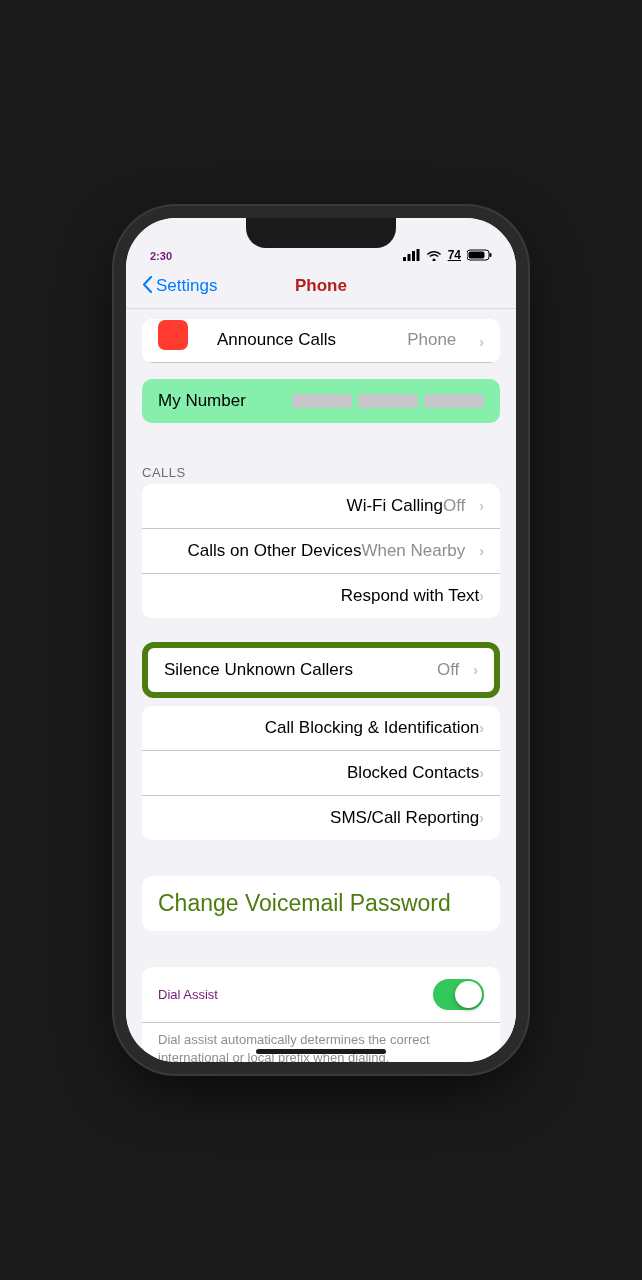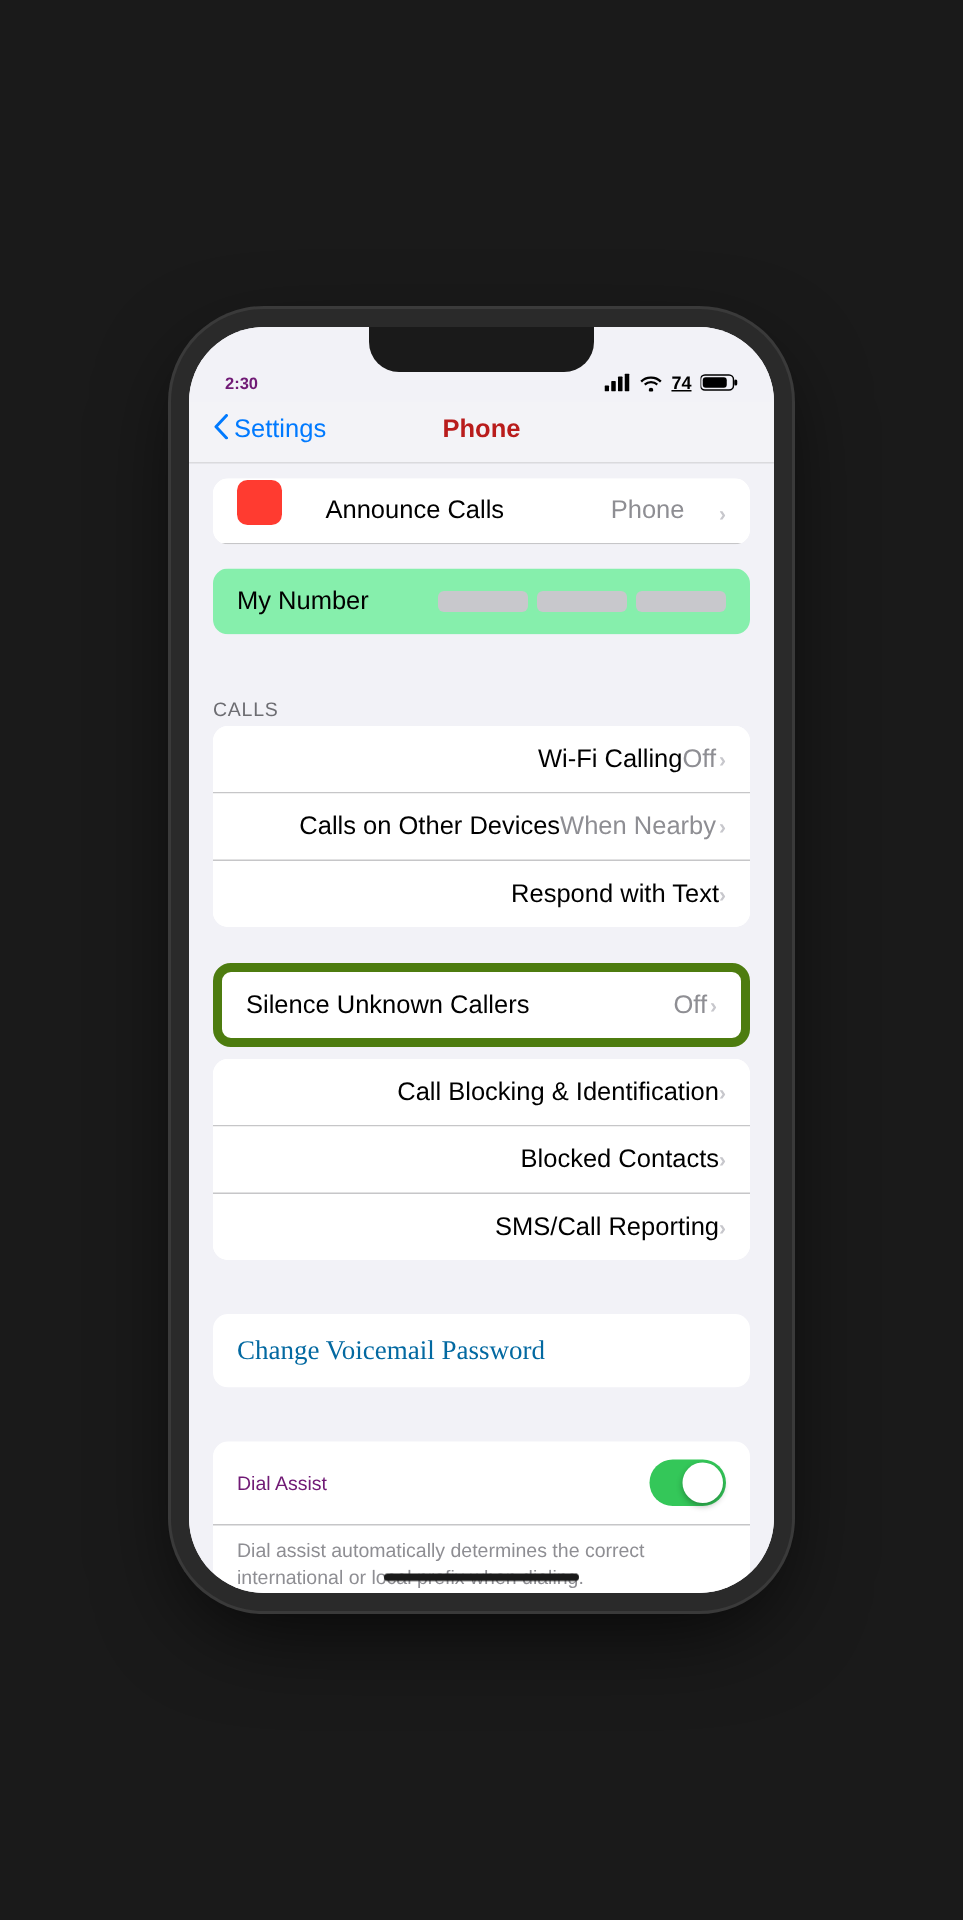--- a/index.html
+++ b/index.html
@@ -213,21 +213,21 @@
 
     .row-label {
       flex: 1;
       font-size: 17px;
       color: #000;
     }
 
     .row-value {
       color: #8e8e93;
       font-size: 17px;
-      margin-right: 2px;
+      margin-right: 14px;
     }
 
     
     .my-number-group {
       background: white;
       border-radius: 10px;
       margin: 0 16px;
       overflow: hidden;
     }
 
@@ -287,23 +287,22 @@
     }
 
     .voicemail-row {
       padding: 14px 16px;
       min-height: 44px;
       display: flex;
       align-items: center;
     }
 
     .voicemail-label {
-      font-size: 18px;
-      color: #0369a1;
-      font-family: Liberation Serif, serif;
+      font-size: 23px;
+      color: #4d7c0f;
     }
 
     
     .dial-assist-group {
       background: white;
       border-radius: 10px;
       margin: 0 16px;
       overflow: hidden;
     }
 

